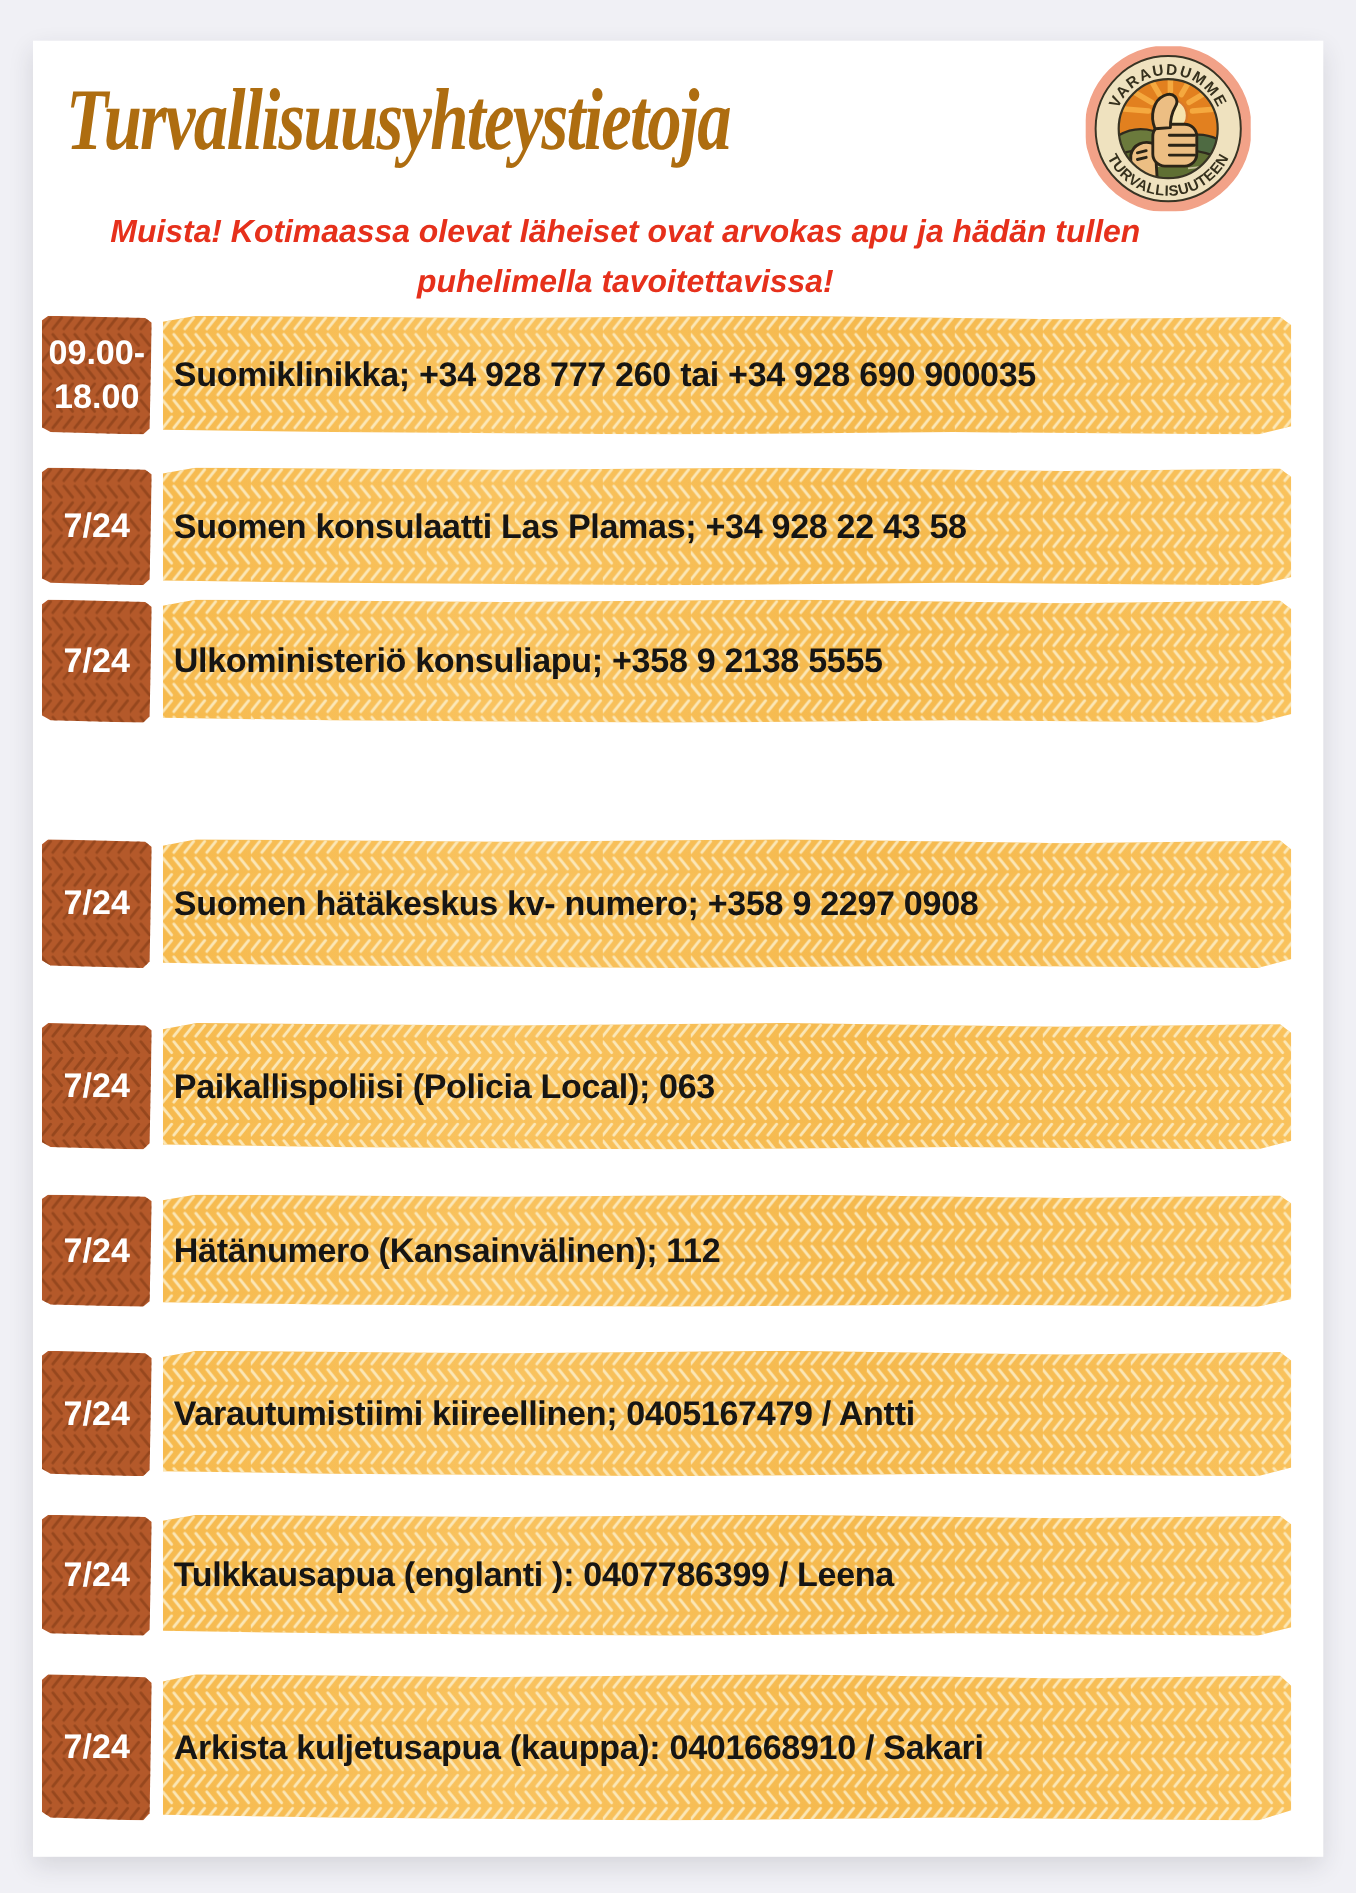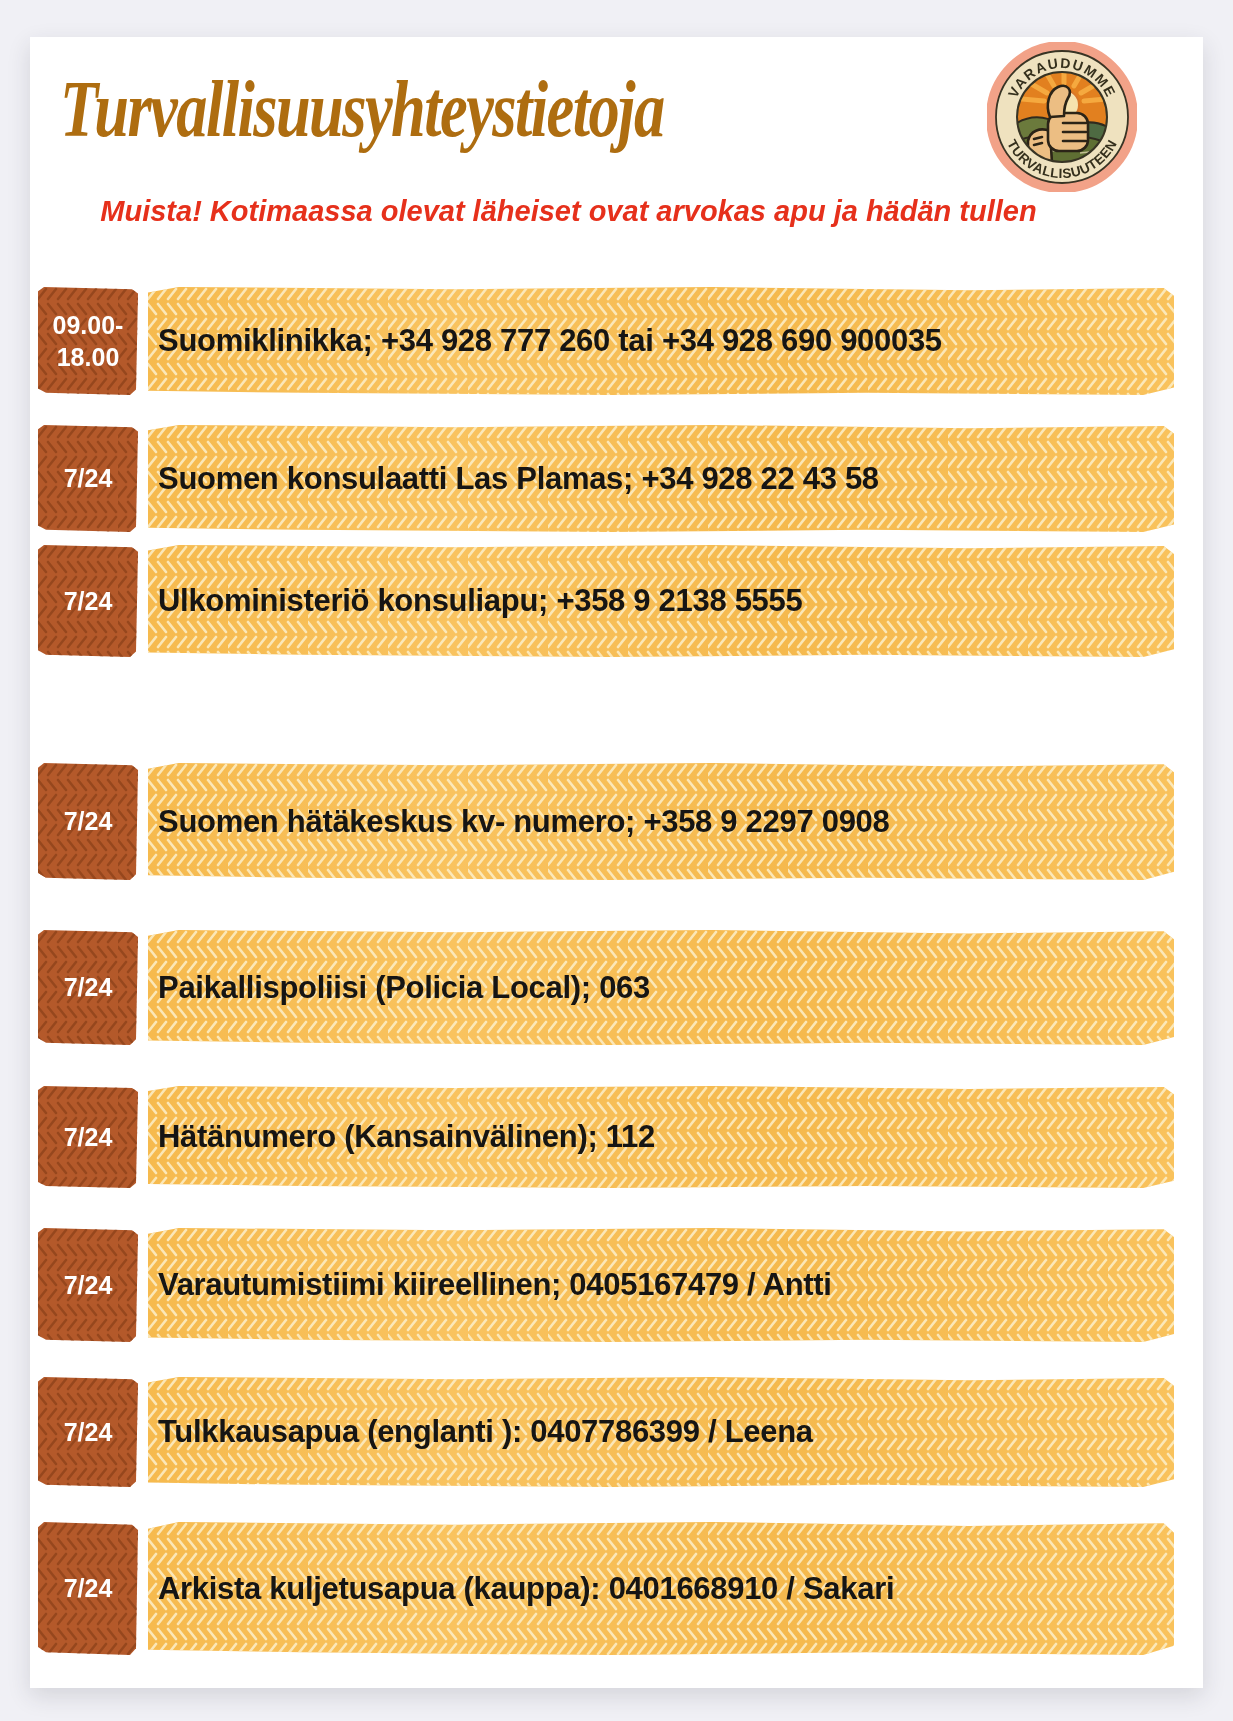--- a/index.html
+++ b/index.html
@@ -46,21 +46,21 @@
   .bar{
     position:relative;margin-left:10px;width:1026px;height:100%;flex:none;
     background:linear-gradient(90deg,#F6BA4E,#F9C35F 30%,#F5B94D 62%,#F9C25C);
     overflow:hidden;
     clip-path:polygon(0% 5%,3% 0%,30% 2%,55% 0%,80% 3%,99% 1%,100% 8%,100% 93%,97% 100%,70% 98%,45% 100%,15% 98%,0% 96%);
   }
   svg.tex{position:absolute;left:0;top:0;width:100%;height:100%;display:block;}
   .badge-text{
     position:absolute;inset:0;display:flex;flex-direction:column;
     align-items:center;justify-content:center;
-    color:#FFFFFF;font-weight:bold;font-size:25px;line-height:1.3;text-align:center;
+    color:#FFFFFF;font-weight:bold;font-size:31px;line-height:1.3;text-align:center;
   }
   .bar-text{
     position:absolute;inset:0;display:flex;align-items:center;
     padding-left:10px;color:#161514;font-weight:bold;font-size:31px;
     letter-spacing:-.3px;white-space:nowrap;
   }
   .defs-svg{position:absolute;width:0;height:0;}
 </style>
 </head>
 <body>
@@ -127,20 +127,21 @@
     <text font-size="14" fill="#35301D" letter-spacing="1.5">
       <textPath href="#arcTop" startOffset="50%" text-anchor="middle">VARAUDUMME</textPath>
     </text>
     <text font-size="13.5" fill="#35301D" letter-spacing="0.5">
       <textPath href="#arcBottom" startOffset="50%" text-anchor="middle">TURVALLISUUTEEN</textPath>
     </text>
   </svg>
 
   <div class="subtitle">
     <div>Muista! Kotimaassa olevat läheiset ovat arvokas apu ja hädän tullen</div>
+    <div>puhelimella tavoitettavissa!</div>
   </div>
 
   <div class="rows" id="rows">
       <div class="row">
         <div class="badge">
           <svg class="tex">
             <rect width="100%" height="100%" fill="url(#patRust)"></rect>
           </svg>
           <div class="badge-text">
             <span>09.00-</span>

